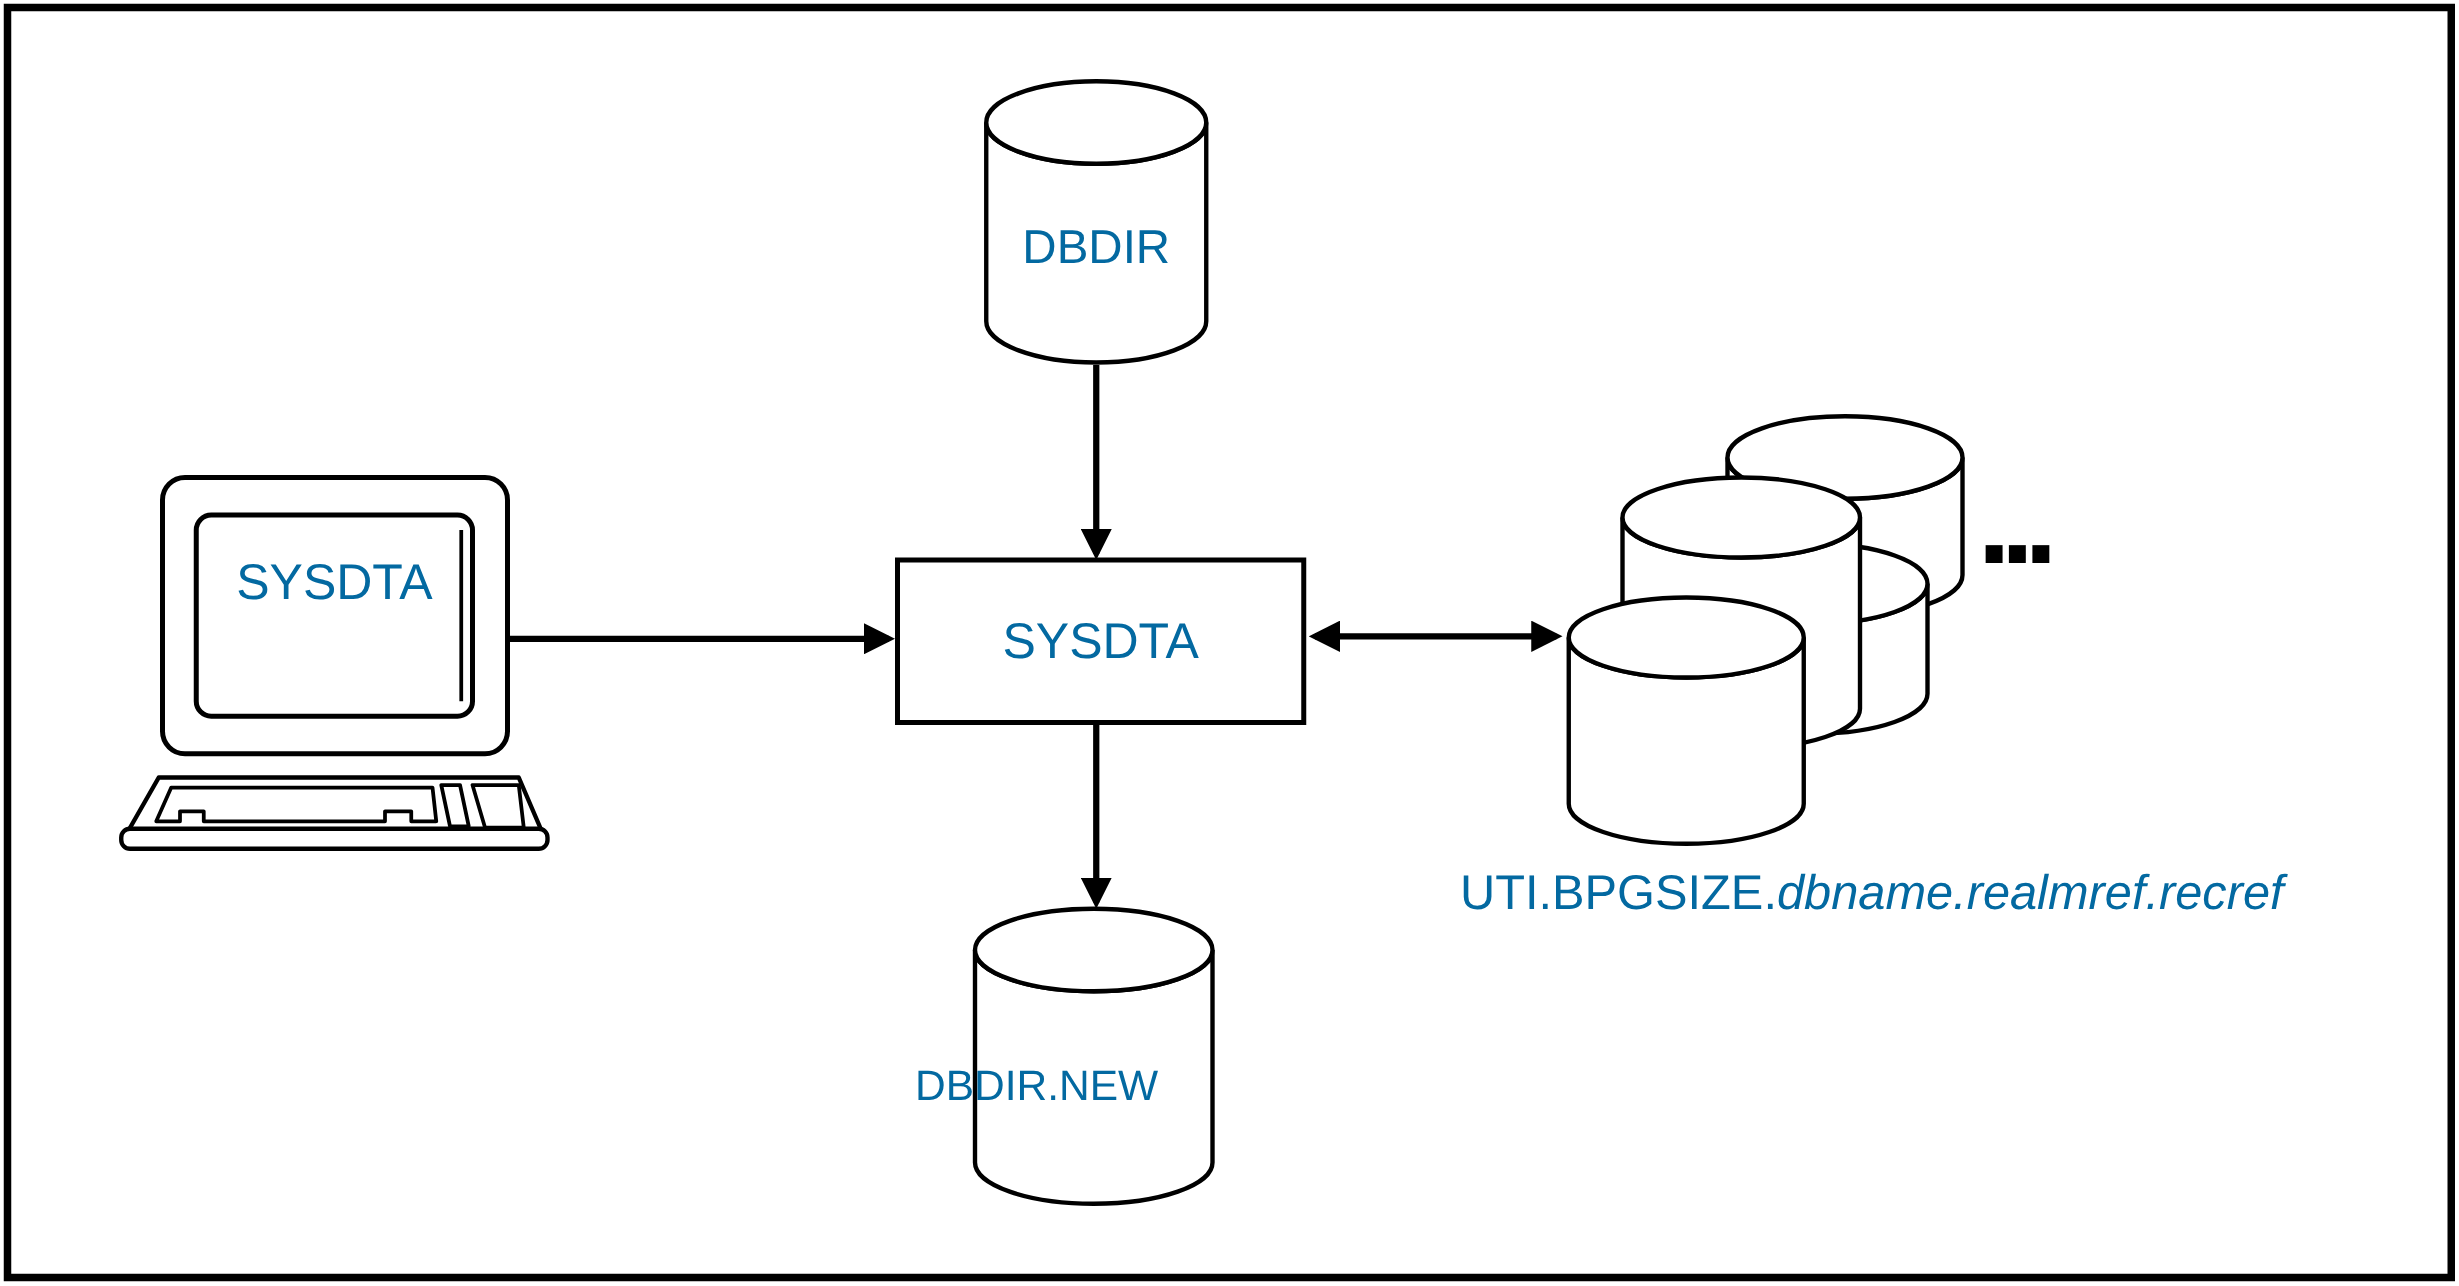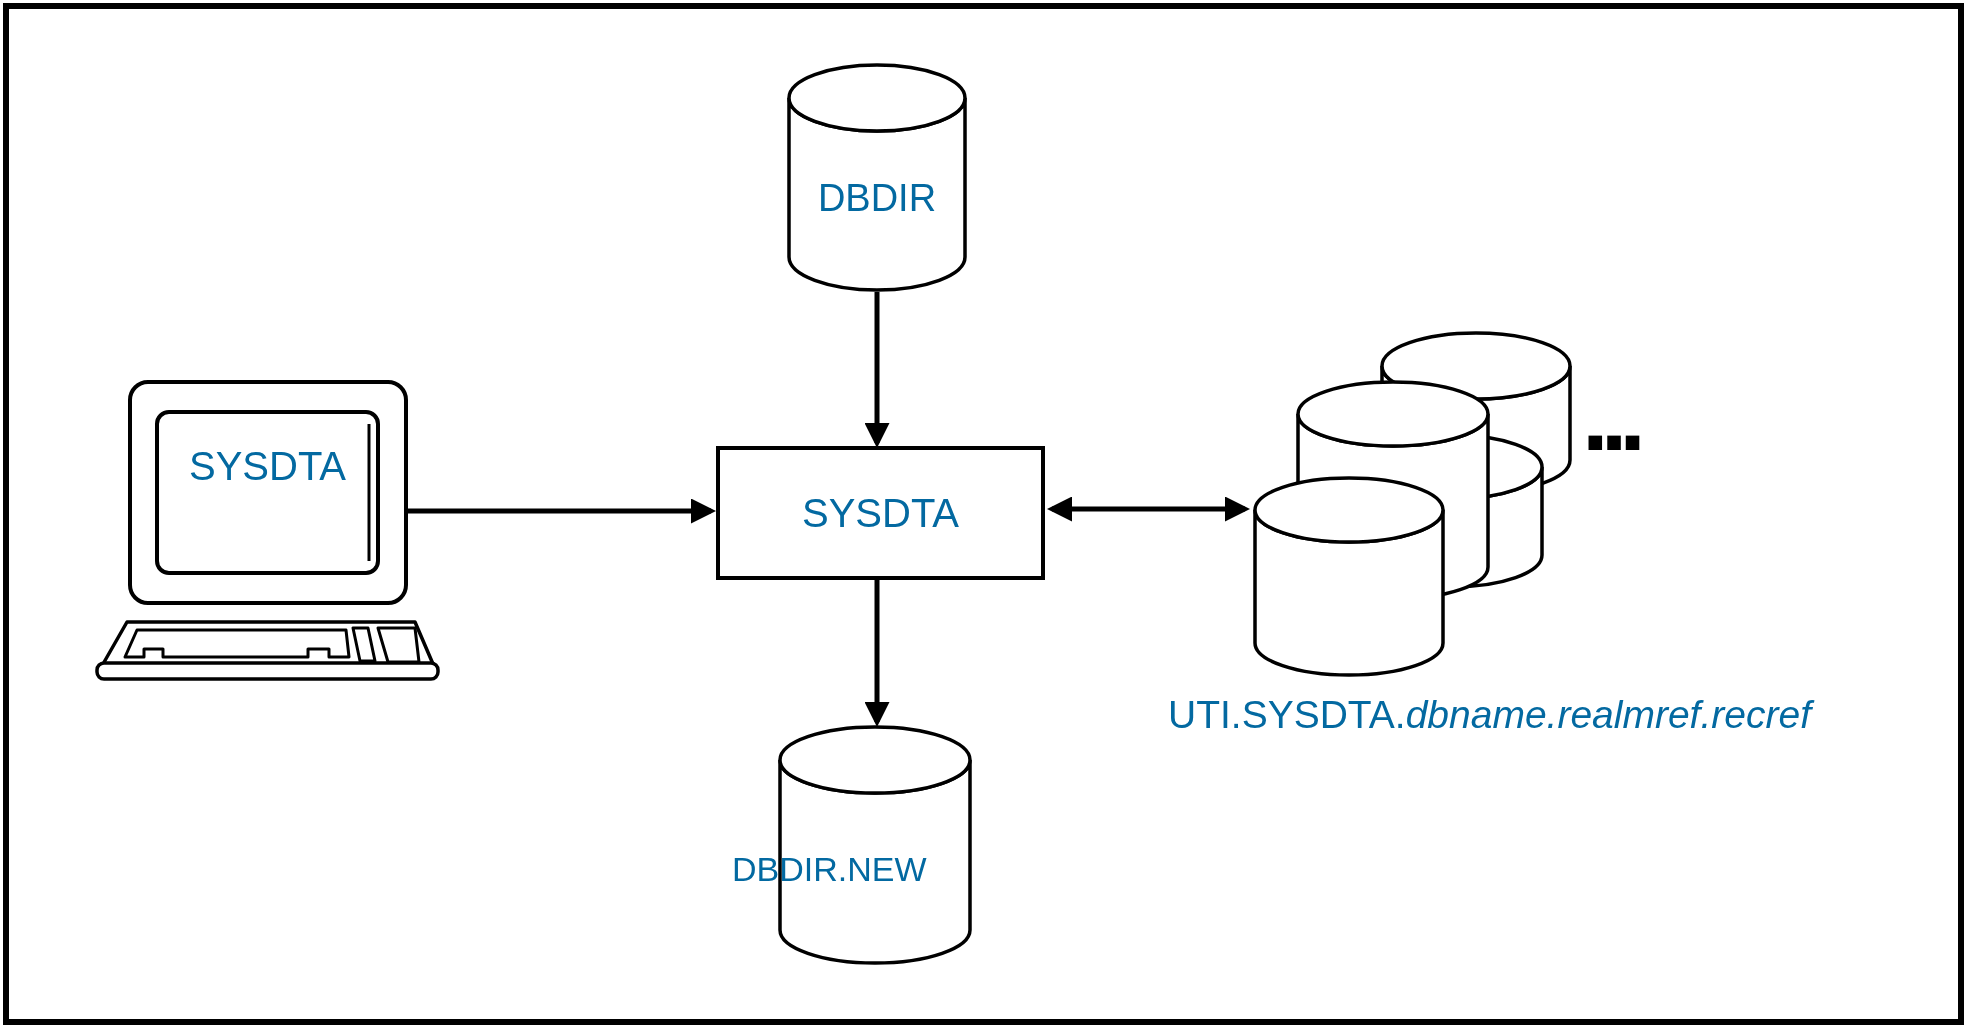--- a/index.html
+++ b/index.html
@@ -118,17 +118,17 @@
 
   <div class="lbl lbl-center" id="dbdir-label">DBDIR</div>
 
   <div class="lbl" id="bpgsize-label">
     <span>SYSDTA</span>
   </div>
 
   <div class="lbl lbl-center" id="dbdirnew-label">DBDIR.NEW</div>
 
   <div class="lbl" id="workfiles-label">
-    <span class="fixed">UTI.SYSDTA.</span><span class="var">dbname.realmref.recref</span>
+    <span class="fixed">UTI.BPGSIZE.</span><span class="var">dbname.realmref.recref</span>
   </div>
 
   <div id="frame"></div>
 </div>
 
 </body></html>

